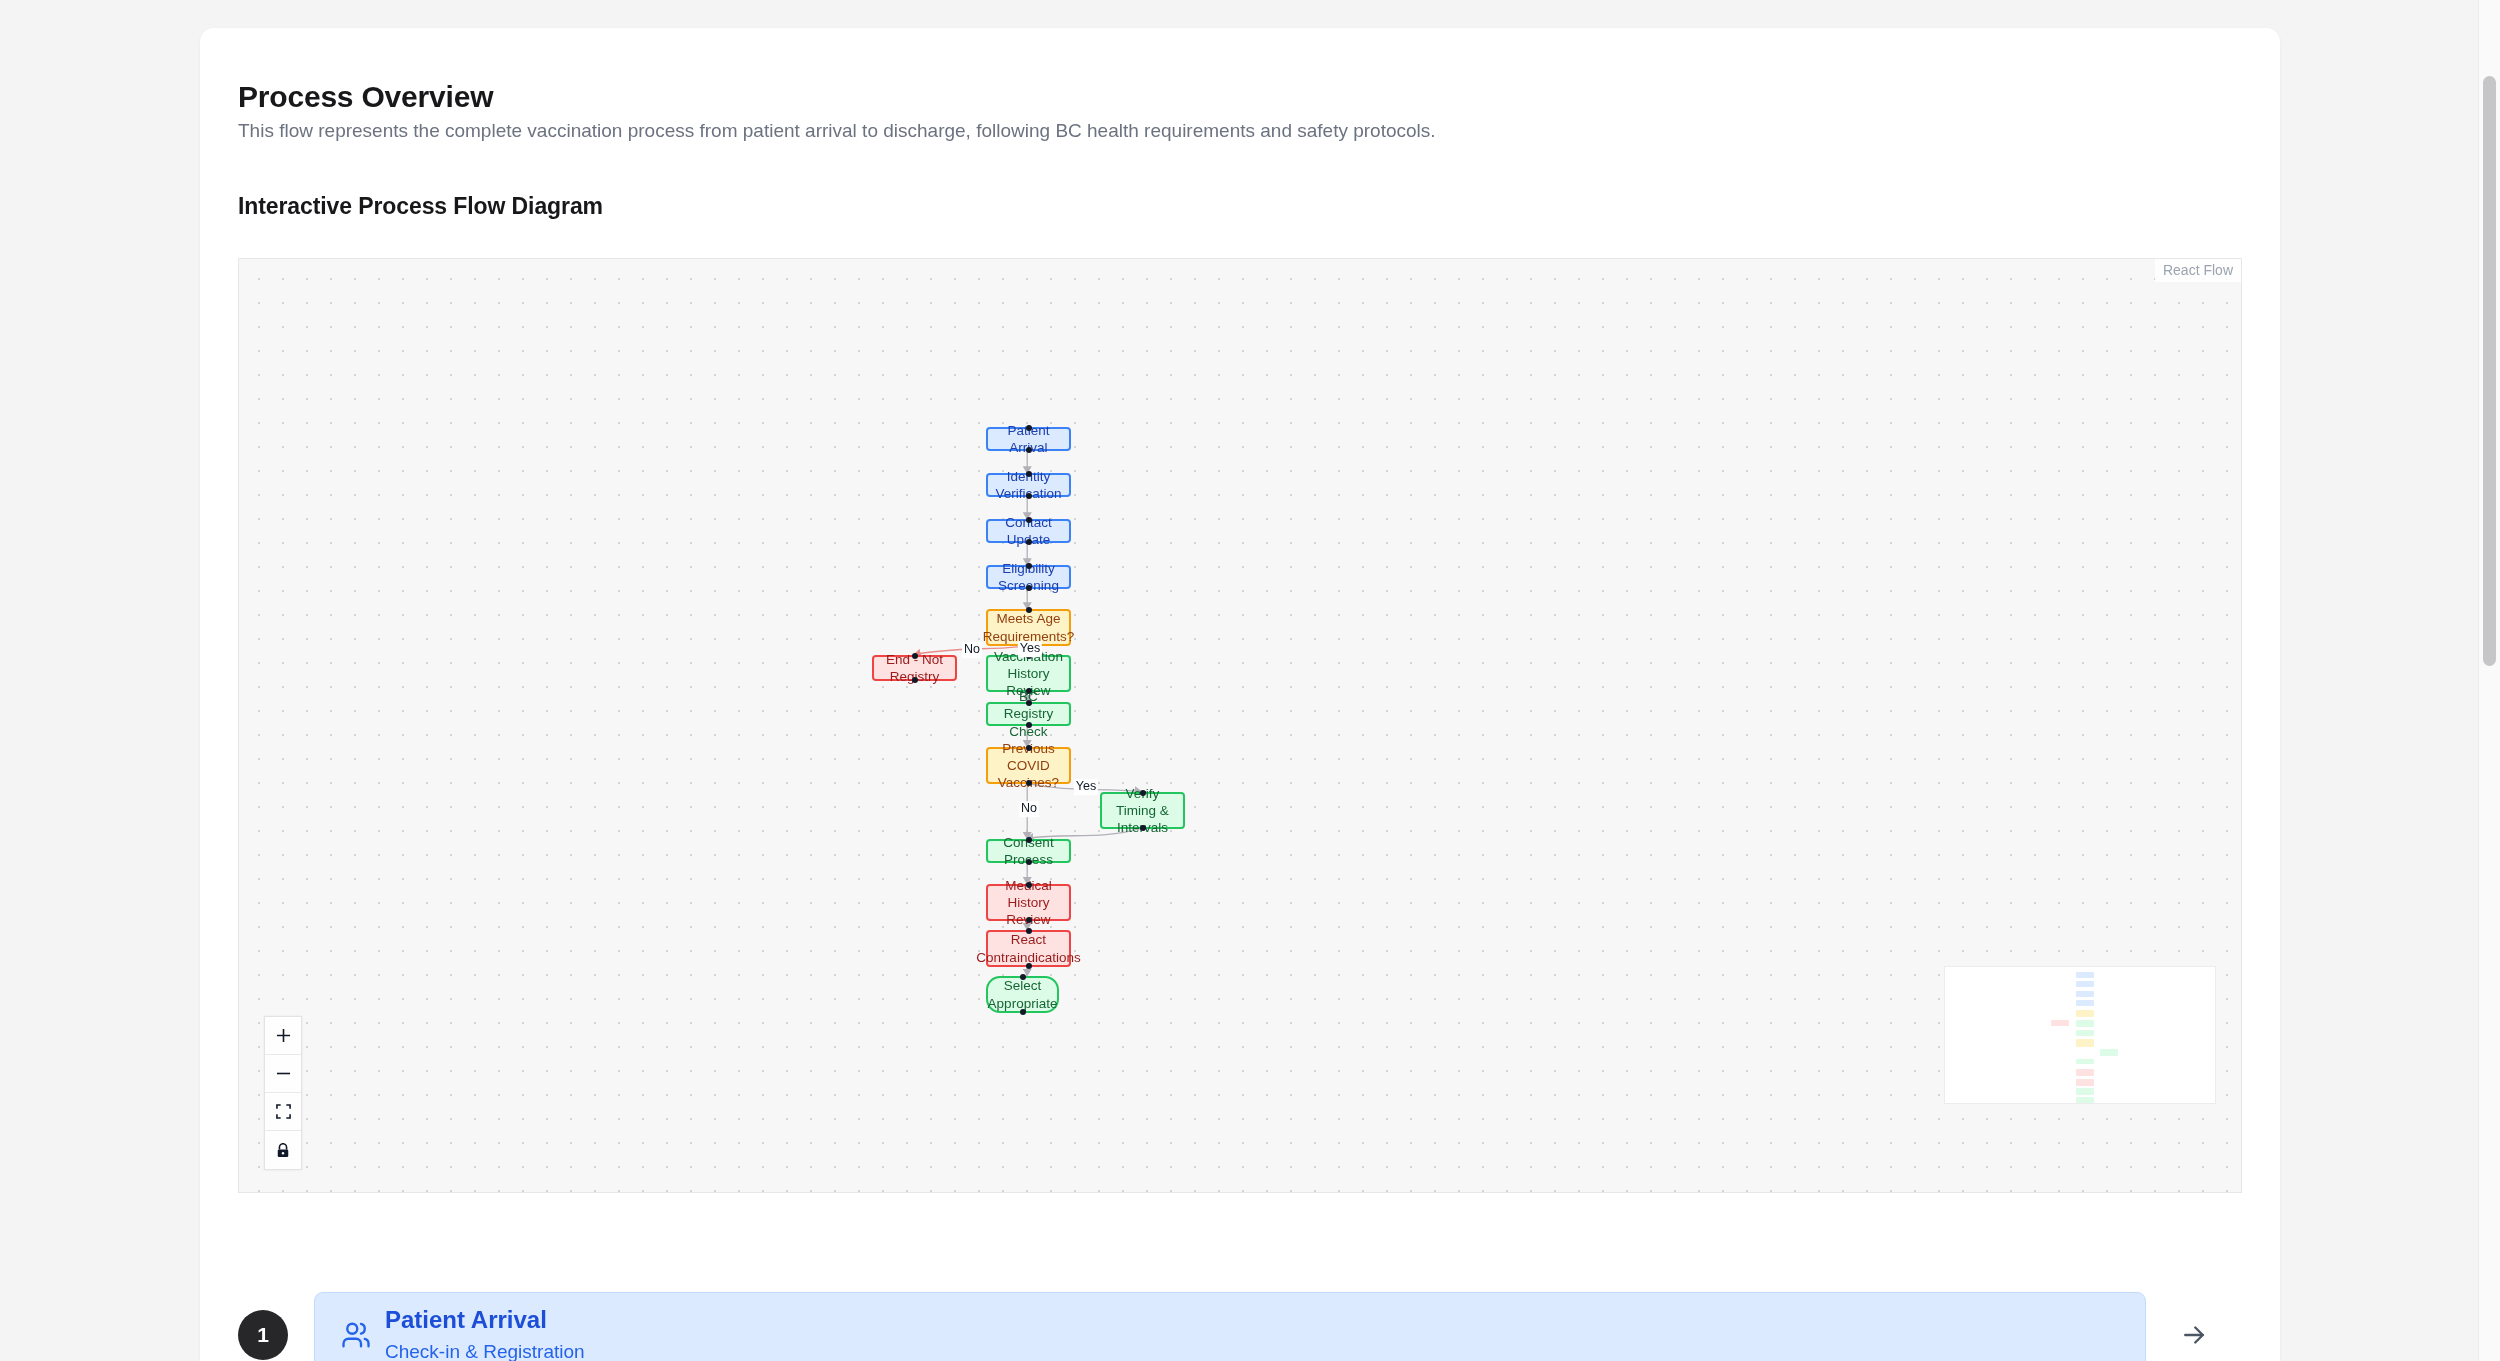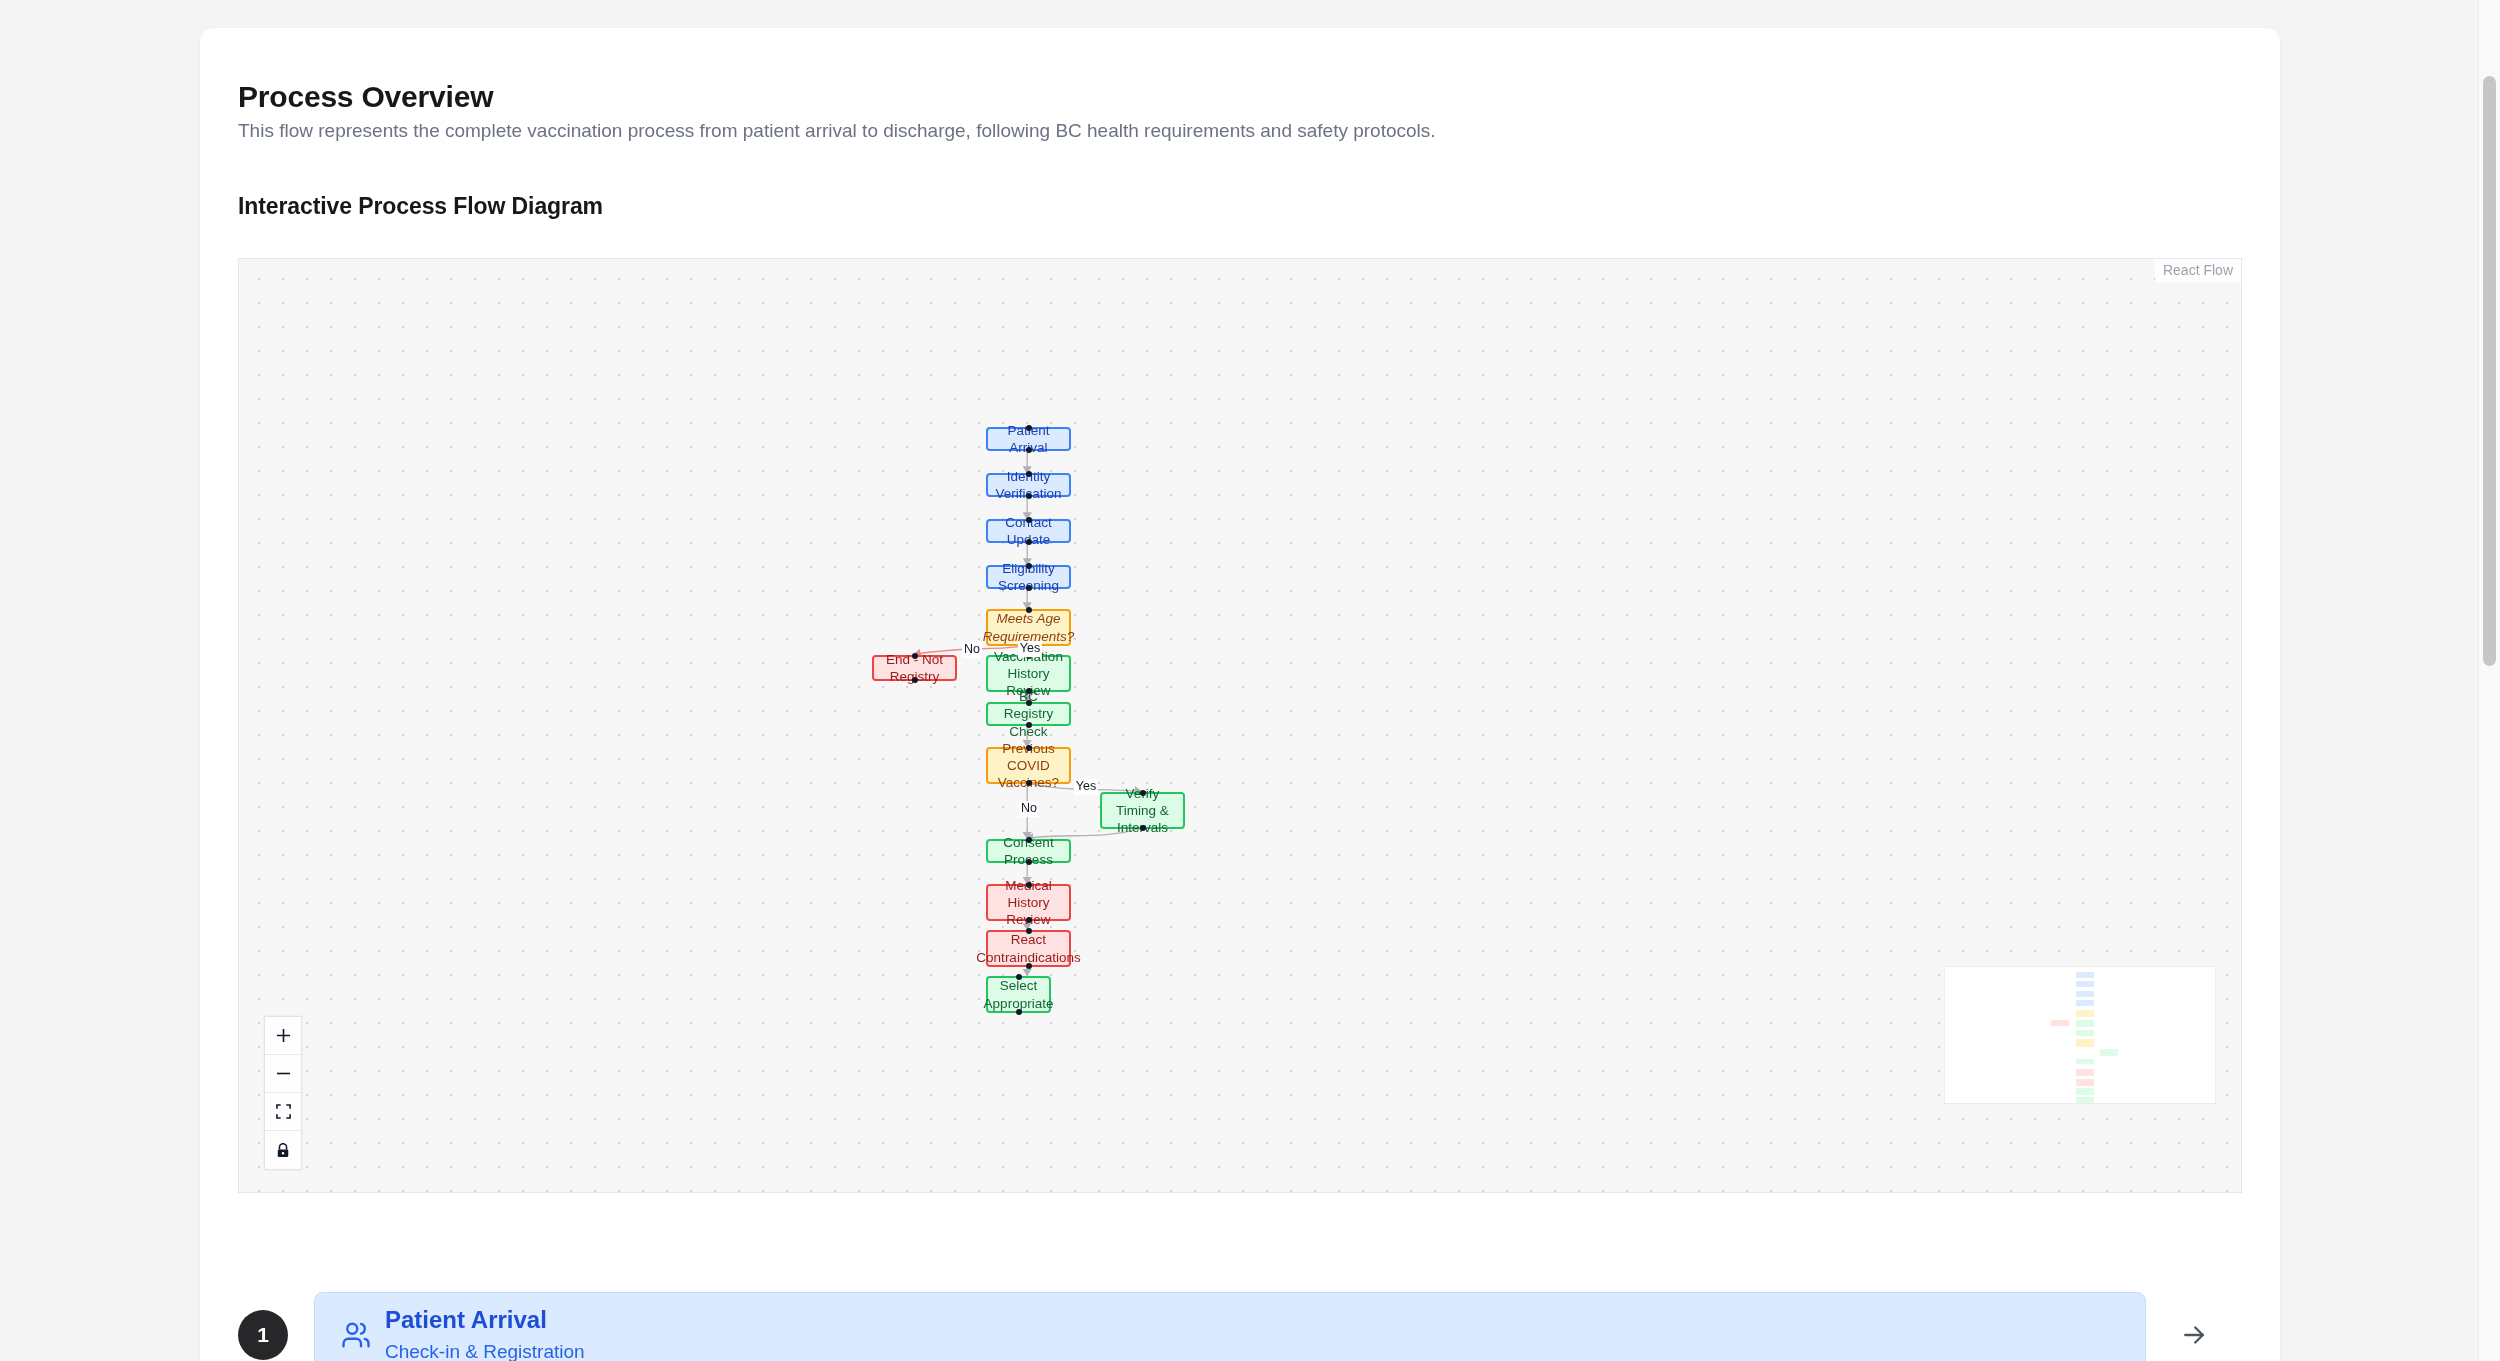--- a/index.html
+++ b/index.html
@@ -226,21 +226,21 @@
             <div class="node blue" style="left: 747px; top: 260px; width: 85px; height: 24px;">
               <span class="handle top"></span>
               <span>Contact Update</span>
               <span class="handle bot"></span>
             </div>
             <div class="node blue" style="left: 747px; top: 306px; width: 85px; height: 24px;">
               <span class="handle top"></span>
               <span>Eligibility Screening</span>
               <span class="handle bot"></span>
             </div>
-            <div class="node yellow" style="left: 747px; top: 350px; width: 85px; height: 37px; font-style: italic;">
+            <div class="node yellow" style="left: 747px; top: 350px; width: 85px; height: 37px;">
               <span class="handle top"></span>
               <span>Meets Age Requirements?</span>
               <span class="handle bot"></span>
             </div>
             <div class="node red" style="left: 633px; top: 396px; width: 85px; height: 26px;">
               <span class="handle top"></span>
               <span>End - Not Registry</span>
               <span class="handle bot"></span>
             </div>
             <div class="node green" style="left: 747px; top: 396px; width: 85px; height: 37px;">
@@ -271,21 +271,21 @@
             <div class="node red" style="left: 747px; top: 625px; width: 85px; height: 37px;">
               <span class="handle top"></span>
               <span>Medical History Review</span>
               <span class="handle bot"></span>
             </div>
             <div class="node red" style="left: 747px; top: 671px; width: 85px; height: 37px;">
               <span class="handle top"></span>
               <span>React Contraindications</span>
               <span class="handle bot"></span>
             </div>
-            <div class="node green" style="left: 747px; top: 717px; width: 65px; height: 37px;">
+            <div class="node green" style="left: 747px; top: 717px; width: 73px; height: 37px; border-radius: 14px;">
               <span class="handle top"></span>
               <span>Select Appropriate</span>
               <span class="handle bot"></span>
             </div>
           </div>
         <div id="edge-labels-layer">
             <div class="edge-label" style="left: 733px; top: 391px;">No</div>
             <div class="edge-label" style="left: 791px; top: 390px;">Yes</div>
             <div class="edge-label" style="left: 847px; top: 528px;">Yes</div>
             <div class="edge-label" style="left: 790px; top: 550px;">No</div>

